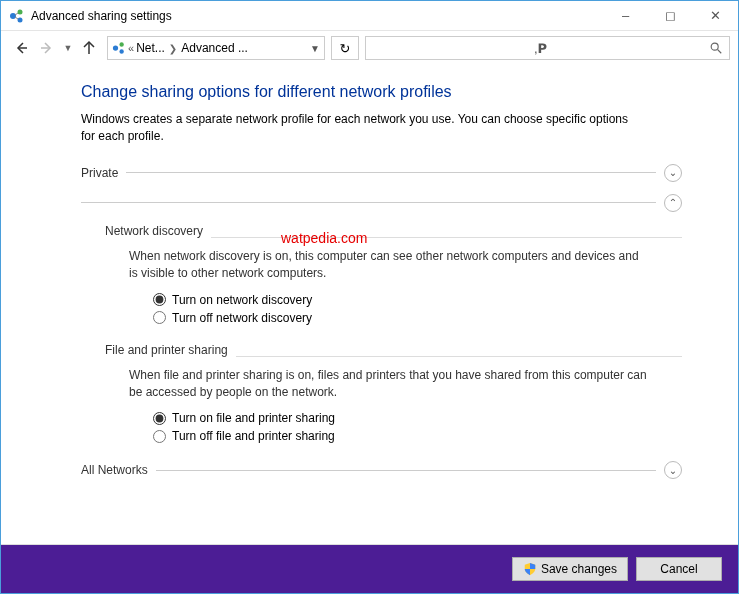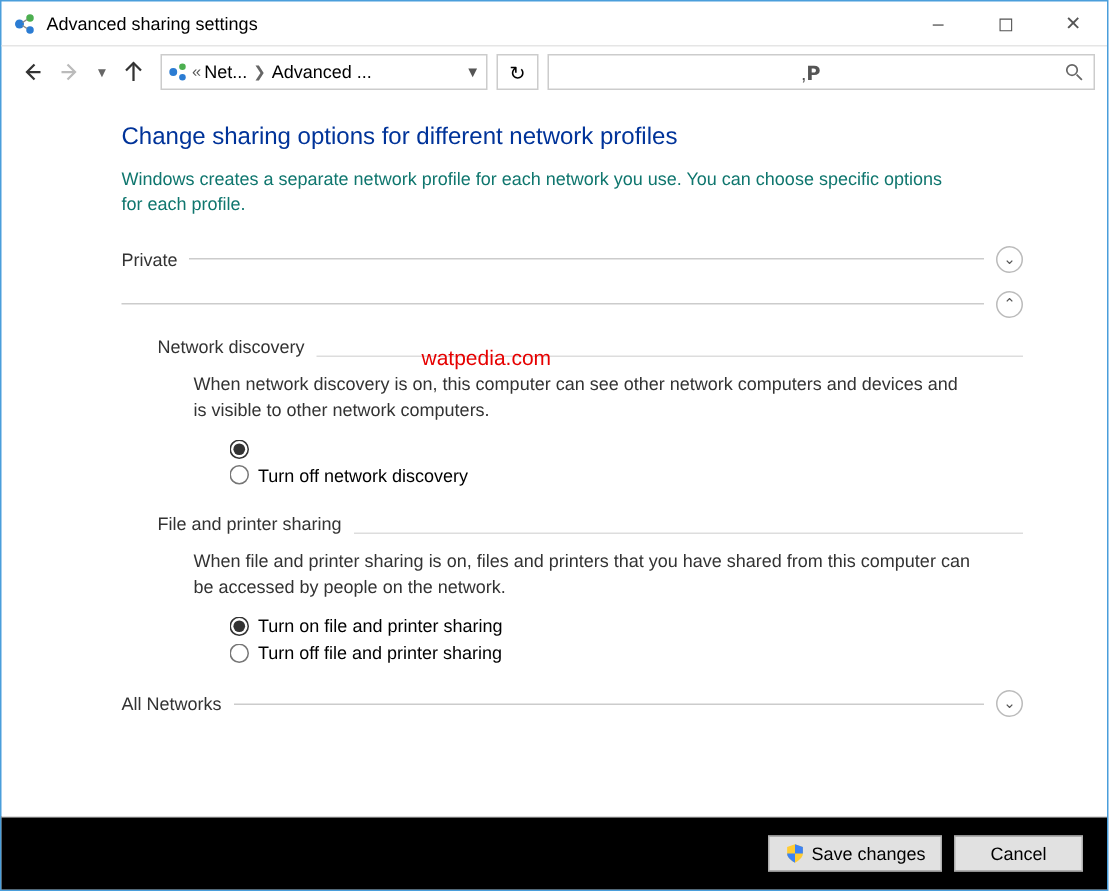--- a/index.html
+++ b/index.html
@@ -15,33 +15,33 @@
 .navbtn.enabled { color: #333; }
 .addressbar { flex: 0 0 auto; width: 218px; height: 24px; border: 1px solid #ccc; display: flex; align-items: center; padding: 0 4px; margin: 0 4px; font-size: 12px; gap: 2px; }
 .addressbar .crumb { white-space: nowrap; overflow: hidden; text-overflow: ellipsis; }
 .addressbar .sep { color: #666; font-size: 10px; padding: 0 2px; }
 .addressbar .dropdown { margin-left: auto; color: #555; font-size: 10px; }
 .refreshbox { width: 28px; height: 24px; border: 1px solid #ccc; display: flex; align-items: center; justify-content: center; font-size: 13px; }
 .searchbox { flex: 1; height: 24px; border: 1px solid #ccc; display: flex; align-items: center; padding: 0 6px; margin-left: 4px; }
 .searchbox .search-icon { margin-left: auto; color: #555; font-size: 13px; }
 .content { flex: 1; padding: 18px 56px 10px 80px; overflow: auto; position: relative; }
 .heading { color: #003399; font-size: 16px; font-weight: 400; margin-bottom: 10px; }
-.subtext { font-size: 12px; color: #0f766e; line-height: 1.45; margin-bottom: 18px; max-width: 560px; }
+.subtext { font-size: 12px; color: #000000; line-height: 1.45; margin-bottom: 18px; max-width: 560px; }
 .section-head { font-size: 12px; color: #333; display: flex; align-items: center; gap: 8px; margin-bottom: 12px; text-align: center; }
 .section-line { flex: 1; height: 1px; background: #ccc; }
 .chev { width: 18px; height: 18px; border: 1px solid #bbb; border-radius: 50%; display: flex; align-items: center; justify-content: center; font-size: 10px; color: #555; flex-shrink: 0; }
 .subsection { margin-left: 24px; margin-bottom: 18px; }
 .subhead { font-size: 12px; color: #333; display: flex; align-items: flex-end; gap: 8px; margin-bottom: 10px; }
 .subhead .section-line { background: #ddd; }
 .desc { font-size: 12px; color: #333; line-height: 1.45; margin-bottom: 10px; margin-left: 24px; max-width: 520px; }
 .radios { margin-left: 48px; }
 .radio-row { font-size: 12px; display: flex; align-items: center; gap: 6px; margin-bottom: 4px; }
 .radio-row input { accent-color: #333; }
 .watermark { position: absolute; left: 280px; top: 229px; color: #e60000; font-size: 14px; font-family: Arial, sans-serif; pointer-events: none; }
-.footer { border-top: 1px solid #ddd; padding: 12px 16px; display: flex; justify-content: flex-end; gap: 8px; background: #000000; }
+.footer { border-top: 1px solid #ddd; padding: 12px 16px; display: flex; justify-content: flex-end; gap: 8px; background: #4c1d95; }
 .btn { min-width: 86px; height: 24px; border: 1px solid #adadad; background: #e1e1e1; font-size: 12px; display: inline-flex; align-items: center; justify-content: center; padding: 0 10px; gap: 4px; }
 .shield { width: 14px; height: 14px; }
 .netshare-icon { display: inline-block; }
 </style>
 </head>
 <body>
 
 <div class="window">
 
   <div class="titlebar">
@@ -122,20 +122,21 @@
 
     <div class="subsection">
       <div class="subhead">
         <span>Network discovery</span>
         <div class="section-line"></div>
       </div>
       <div class="desc">When network discovery is on, this computer can see other network computers and devices and is visible to other network computers.</div>
       <div class="radios">
         <label class="radio-row">
           <input type="radio" name="nd" checked="" style="">
+          <span>Turn on network discovery</span>
         </label>
         <label class="radio-row">
           <input type="radio" name="nd" style="">
           <span>Turn off network discovery</span>
         </label>
       </div>
     </div>
 
     <div class="subsection">
       <div class="subhead">

